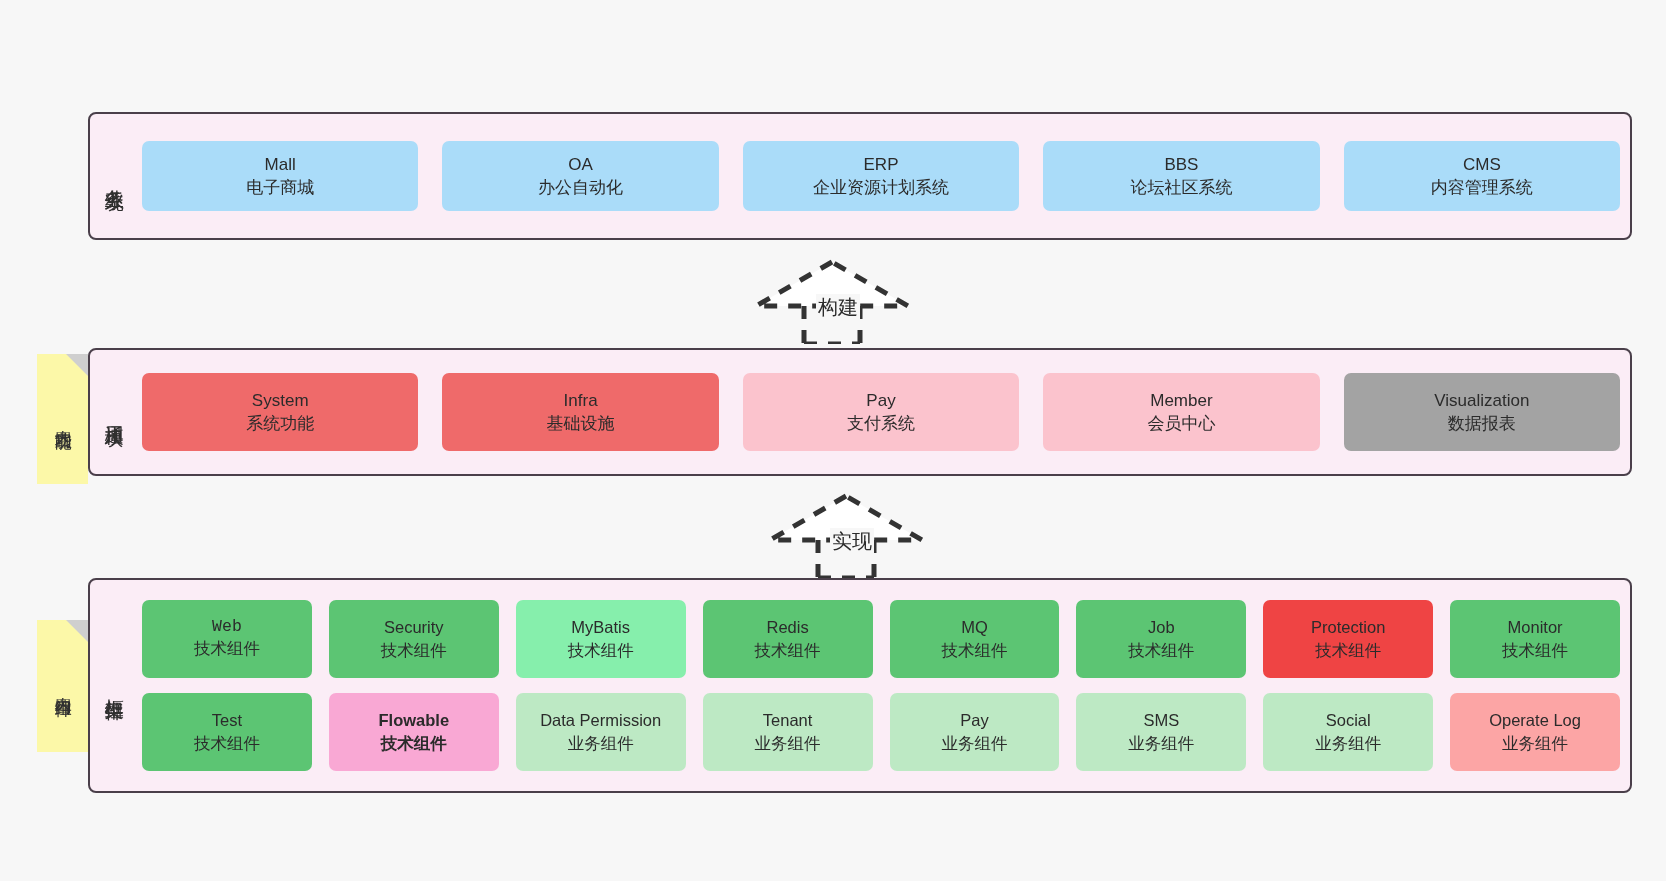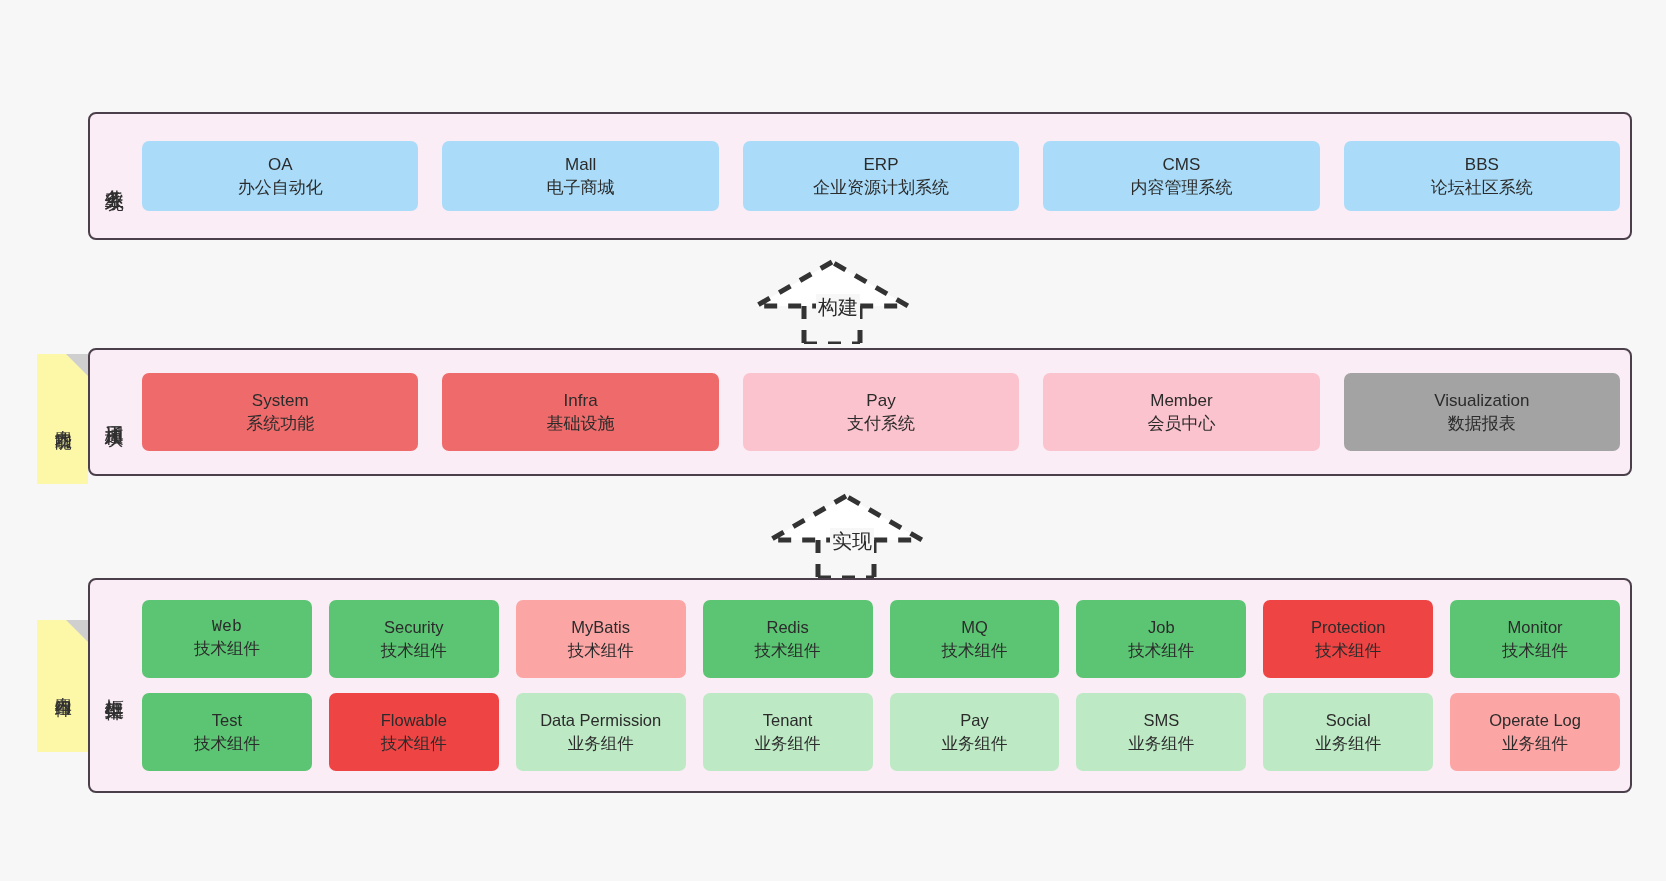--- a/index.html
+++ b/index.html
@@ -150,38 +150,38 @@
 </head>
 <body>
 
 <div id="stage">
 
   <div class="layer" id="layer-business">
     <div class="layer-title">业务系统</div>
     <div class="layer-body">
       <div class="row" id="row-business">
           <div class="cell" style="background: rgb(170, 220, 249);">
+            <span class="t-en">Mall</span>
+            <span class="t-cn">电子商城</span>
+          </div>
+          <div class="cell" style="background: rgb(170, 220, 249);">
             <span class="t-en">OA</span>
             <span class="t-cn">办公自动化</span>
           </div>
           <div class="cell" style="background: rgb(170, 220, 249);">
-            <span class="t-en">Mall</span>
-            <span class="t-cn">电子商城</span>
-          </div>
-          <div class="cell" style="background: rgb(170, 220, 249);">
             <span class="t-en">ERP</span>
             <span class="t-cn">企业资源计划系统</span>
           </div>
           <div class="cell" style="background: rgb(170, 220, 249);">
+            <span class="t-en">BBS</span>
+            <span class="t-cn">论坛社区系统</span>
+          </div>
+          <div class="cell" style="background: rgb(170, 220, 249);">
             <span class="t-en">CMS</span>
             <span class="t-cn">内容管理系统</span>
-          </div>
-          <div class="cell" style="background: rgb(170, 220, 249);">
-            <span class="t-en">BBS</span>
-            <span class="t-cn">论坛社区系统</span>
           </div>
         </div>
     </div>
   </div>
 
   <div class="connector" id="connector-build">
     <svg width="160" height="86" viewBox="0 0 160 86" aria-hidden="true">
 
       <path d="M 80 4 L 4 48 L 156 48 Z" fill="#ffffff" stroke="#333333" stroke-width="5" stroke-dasharray="13 11" stroke-linecap="butt" stroke-linejoin="miter"></path>
 
@@ -239,21 +239,21 @@
     <div class="layer-body">
       <div class="row" id="row-framework-1">
           <div class="cell" style="background: rgb(92, 197, 115); font-family: Liberation Mono, monospace;">
             <span class="t-en">Web</span>
             <span class="t-cn">技术组件</span>
           </div>
           <div class="cell" style="background: rgb(92, 197, 115);">
             <span class="t-en">Security</span>
             <span class="t-cn">技术组件</span>
           </div>
-          <div class="cell" style="background: #fca5a5;">
+          <div class="cell" style="background: #86efac;">
             <span class="t-en">MyBatis</span>
             <span class="t-cn">技术组件</span>
           </div>
           <div class="cell" style="background: rgb(92, 197, 115);">
             <span class="t-en">Redis</span>
             <span class="t-cn">技术组件</span>
           </div>
           <div class="cell" style="background: rgb(92, 197, 115);">
             <span class="t-en">MQ</span>
             <span class="t-cn">技术组件</span>
@@ -269,21 +269,21 @@
           <div class="cell" style="background: rgb(92, 197, 115);">
             <span class="t-en">Monitor</span>
             <span class="t-cn">技术组件</span>
           </div>
         </div>
       <div class="row" id="row-framework-2">
           <div class="cell" style="background: rgb(92, 197, 115);">
             <span class="t-en">Test</span>
             <span class="t-cn">技术组件</span>
           </div>
-          <div class="cell" style="background: #ef4444;">
+          <div class="cell" style="background: #f9a8d4; font-weight: bold;">
             <span class="t-en">Flowable</span>
             <span class="t-cn">技术组件</span>
           </div>
           <div class="cell" style="background: rgb(189, 233, 196);">
             <span class="t-en">Data Permission</span>
             <span class="t-cn">业务组件</span>
           </div>
           <div class="cell" style="background: rgb(189, 233, 196);">
             <span class="t-en">Tenant</span>
             <span class="t-cn">业务组件</span>

